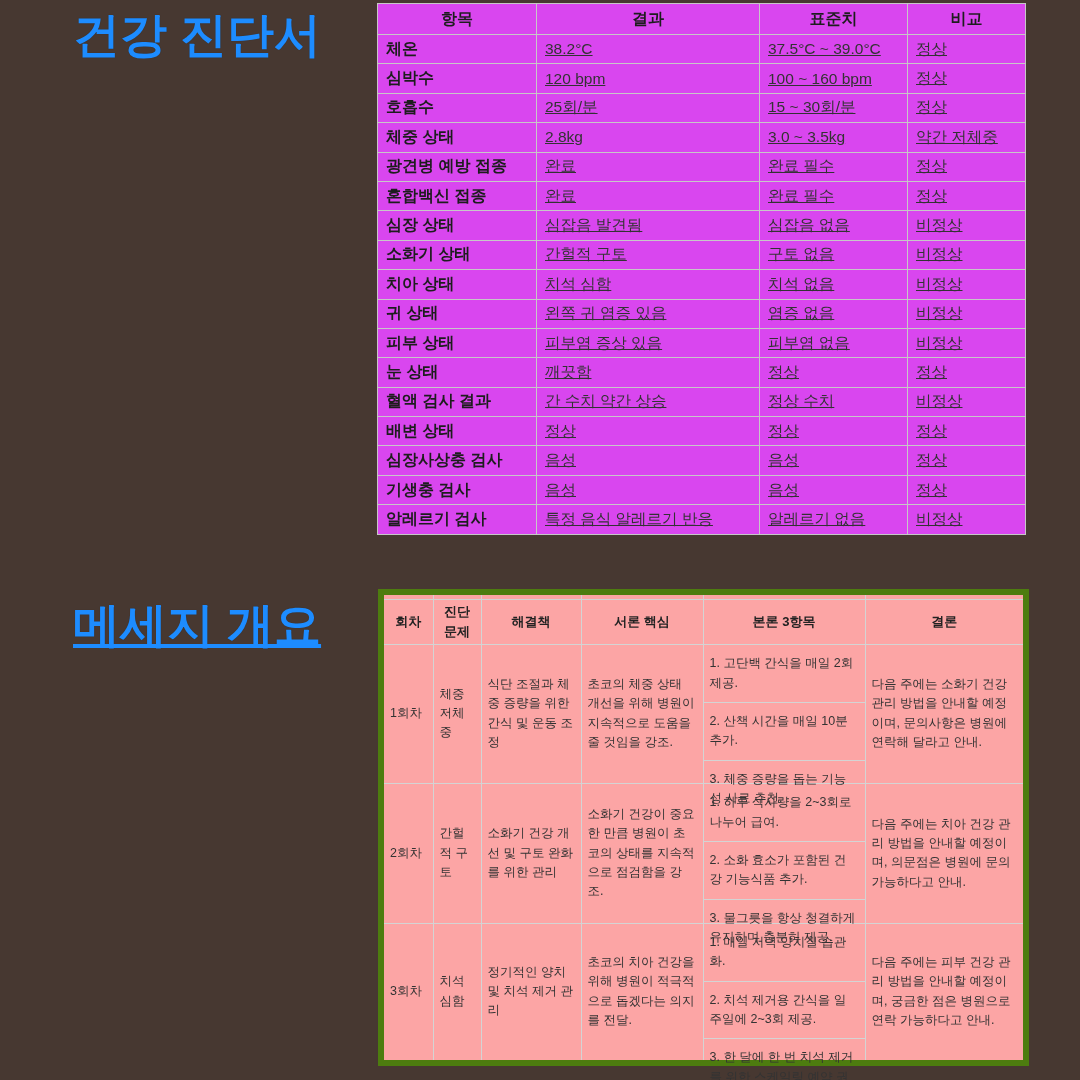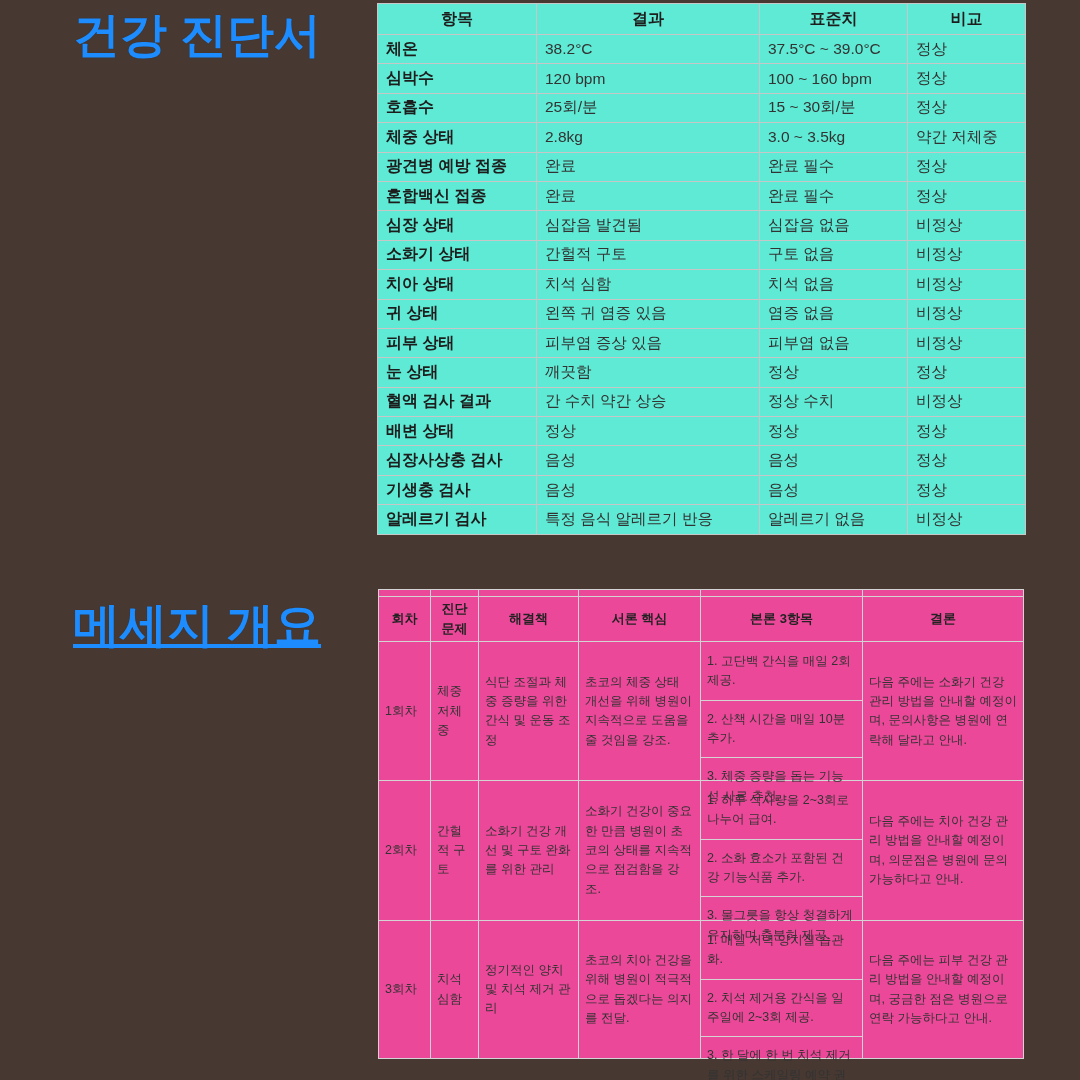--- a/index.html
+++ b/index.html
@@ -23,42 +23,42 @@
     text-shadow:0 0 1px rgba(0,0,0,0.25);
     white-space:nowrap;
   }
   .title1 { left:73px; top:11px; }
   .title2 { left:73px; top:601px;text-decoration:underline; }
 
   
   .t1-wrap { position:absolute; left:377px; top:3px; width:648px; }
   .t1-wrap table {
     width:100%; border-collapse:collapse; table-layout:fixed;
-    background:#5eead4; border:1px solid #a9a9a9;
+    background:#d946ef; border:1px solid #a9a9a9;
   }
   .t1-wrap th, .t1-wrap td {
     border:1px solid var(--t1-border);
     height:29.4px;
     padding:1px 8px;
     vertical-align:middle;
     font-size:15.5px;
     color:var(--ink);
     white-space:nowrap; overflow:hidden;
   }
   .t1-wrap thead th {
     text-align:center; font-weight:bold; font-size:16px; color:#1d1d1d; height:31px;
   }
   .t1-wrap tbody th { text-align:left; font-weight:bold; font-size:16px; color:#1d1d1d; }
-  .t1-wrap tbody td { text-align:left; font-weight:normal; color:#333333; }
+  .t1-wrap tbody td { text-align:left; font-weight:normal; color:#333333;text-decoration:underline; }
 
   
   .t2-wrap { position:absolute; left:378px; top:589px; width:645px; }
   .t2-wrap table {
     width:100%; border-collapse:collapse; table-layout:fixed;
-    background:#ec4899; border:1px solid #4d7c0f;
+    background:#fca5a5; border:6px solid #4d7c0f;
   }
   .t2-wrap th, .t2-wrap td {
     border:1px solid var(--t2-border);
     vertical-align:middle;
     font-size:12.5px; line-height:1.55; color:#333333;
     padding:3px 6px;
     word-break:normal;
   }
   .t2-wrap thead tr.partial th { height:7px; padding:0; }
   .t2-wrap thead tr.head th {

